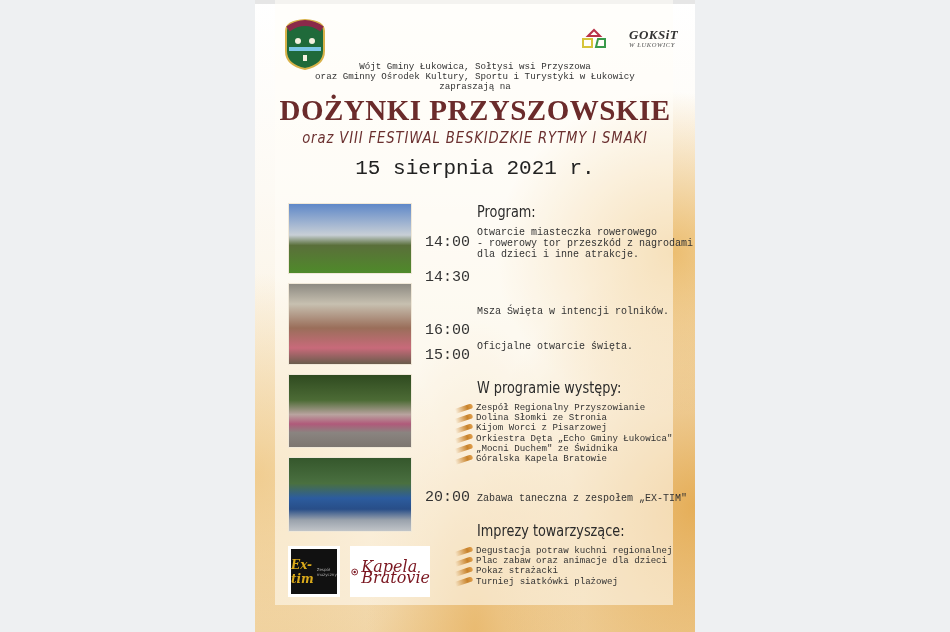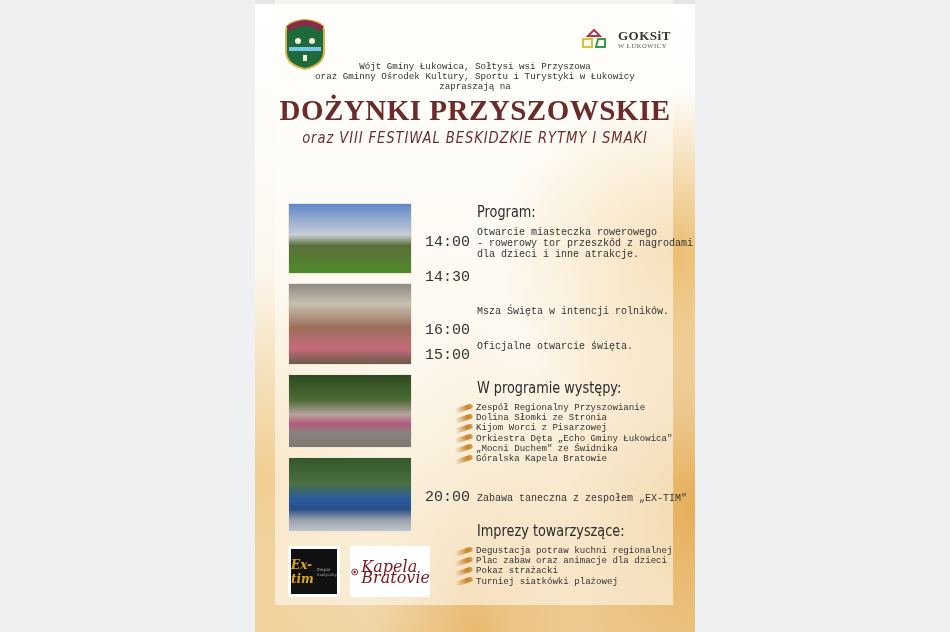--- a/index.html
+++ b/index.html
@@ -7,21 +7,21 @@
   .poster { position:absolute; left:255px; top:0; width:440px; height:632px; overflow:hidden;
     background:
       radial-gradient(ellipse at 95% 40%, rgba(230,170,70,0.75) 0%, rgba(230,170,70,0) 30%),
       radial-gradient(ellipse at 100% 80%, rgba(225,160,60,0.8) 0%, rgba(225,160,60,0) 35%),
       radial-gradient(ellipse at 0% 75%, rgba(235,185,100,0.6) 0%, rgba(235,185,100,0) 30%),
       radial-gradient(ellipse at 50% 100%, rgba(230,175,90,0.7) 0%, rgba(230,175,90,0) 35%),
       linear-gradient(180deg, #ffffff 0%, #fdfaf4 30%, #f9efdc 70%, #f1d6a8 100%); }
   .panel { position:absolute; left:20px; top:0; width:398px; height:605px; background:rgba(255,253,247,0.55); }
   .top-border { position:absolute; left:0; top:0; width:440px; height:4px; background:#e6e6e6; }
   .coat { position:absolute; left:27px; top:17px; width:46px; height:54px; }
-  .goksit { position:absolute; left:326px; top:27px; display:flex; align-items:flex-end; gap:11px; }
+  .goksit { position:absolute; left:326px; top:27px; display:flex; align-items:center; gap:22px;font-style:italic; }
   .goksit-name { font-size:13px; color:#333; font-weight:bold; letter-spacing:0.5px; line-height:13px; }
   .goksit-sub { font-size:6.5px; color:#555; letter-spacing:0.6px; }
   .intro { position:absolute; left:0; top:62px; width:440px; text-align:center; font-family:"Liberation Mono", monospace; font-size:9.2px; line-height:10.2px; color:#333; }
   .title { position:absolute; left:0; top:94px; width:440px; text-align:center; font-size:29px; font-weight:bold; color:#6b2b2b; letter-spacing:0.5px; }
   .subtitle { position:absolute; left:0; top:129px; width:440px; text-align:center; font-family:"DejaVu Sans", sans-serif; font-style:italic; font-size:15px; color:#6b3030; letter-spacing:1px; transform:scaleX(0.88); }
   .date { position:absolute; left:0; top:157px; width:440px; text-align:center; font-family:"Liberation Mono", monospace; font-size:21px; color:#222; }
   .photo { position:absolute; left:33px; width:122px; border:1px solid #f0e8d8; }
   .p1 { top:203px; height:69px; background:linear-gradient(180deg,#5f88c8 0%,#c8cfd6 45%,#5a6f3a 60%,#4f8a2a 100%); }
   .p2 { top:283px; height:80px; background:linear-gradient(180deg,#8d8a82 0%,#c7c0b0 25%,#9a6e5a 55%,#c86a7a 80%,#6a5c4c 100%); }
   .p3 { top:374px; height:72px; background:linear-gradient(180deg,#2f4a20 0%,#4c6b35 35%,#b9a39f 55%,#b05a7a 68%,#8a8480 80%,#7d7670 100%); }
@@ -67,20 +67,21 @@
   </div>
 
   <div class="intro">
     <div>Wójt Gminy Łukowica, Sołtysi wsi Przyszowa</div>
     <div>oraz Gminny Ośrodek Kultury, Sportu i Turystyki w Łukowicy</div>
     <div>zapraszają na</div>
   </div>
 
   <div class="title">DOŻYNKI PRZYSZOWSKIE</div>
   <div class="subtitle">oraz VIII FESTIWAL BESKIDZKIE RYTMY I SMAKI</div>
+  <div class="date">15 sierpnia 2021 r.</div>
 
   <div class="photo p1"></div>
   <div class="photo p2"></div>
   <div class="photo p3"></div>
   <div class="photo p4"></div>
 
   <div class="logo-extim">
     <div class="t">Ex-tim</div>
     <div class="s">Zespół muzyczny</div>
   </div>

